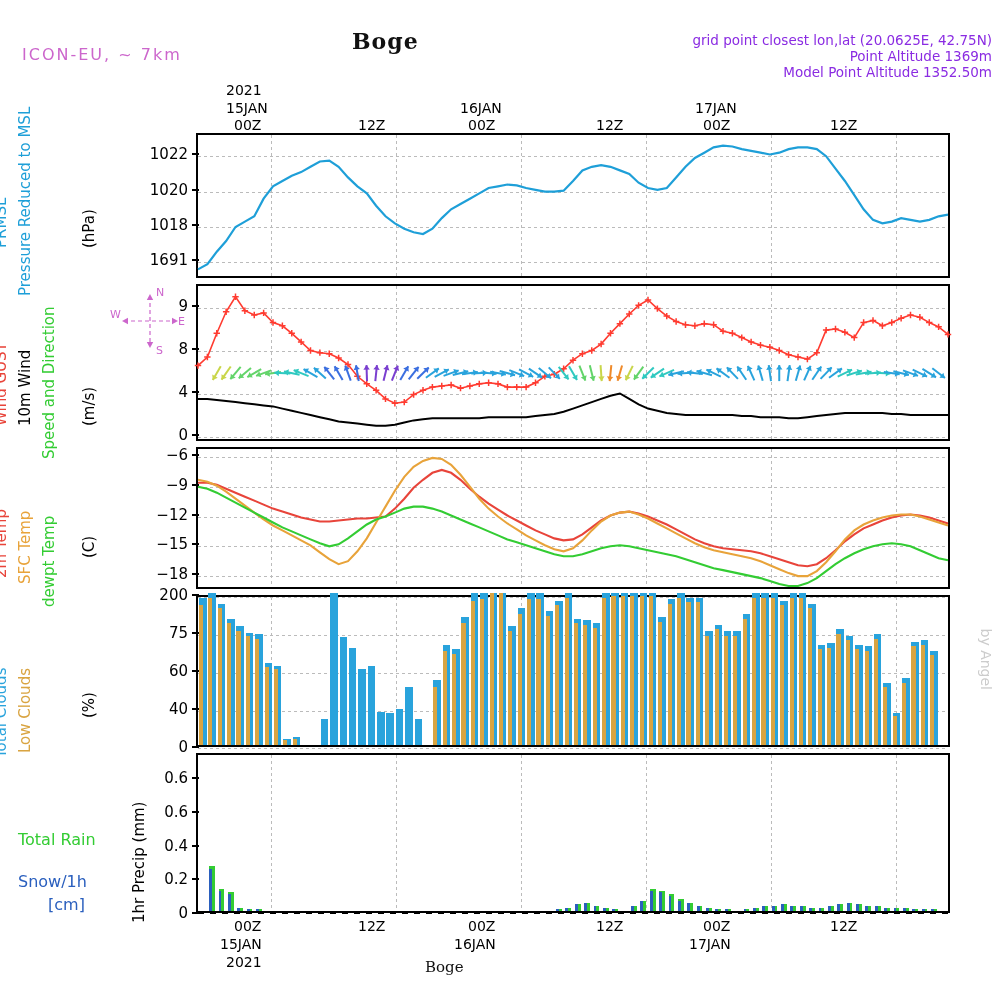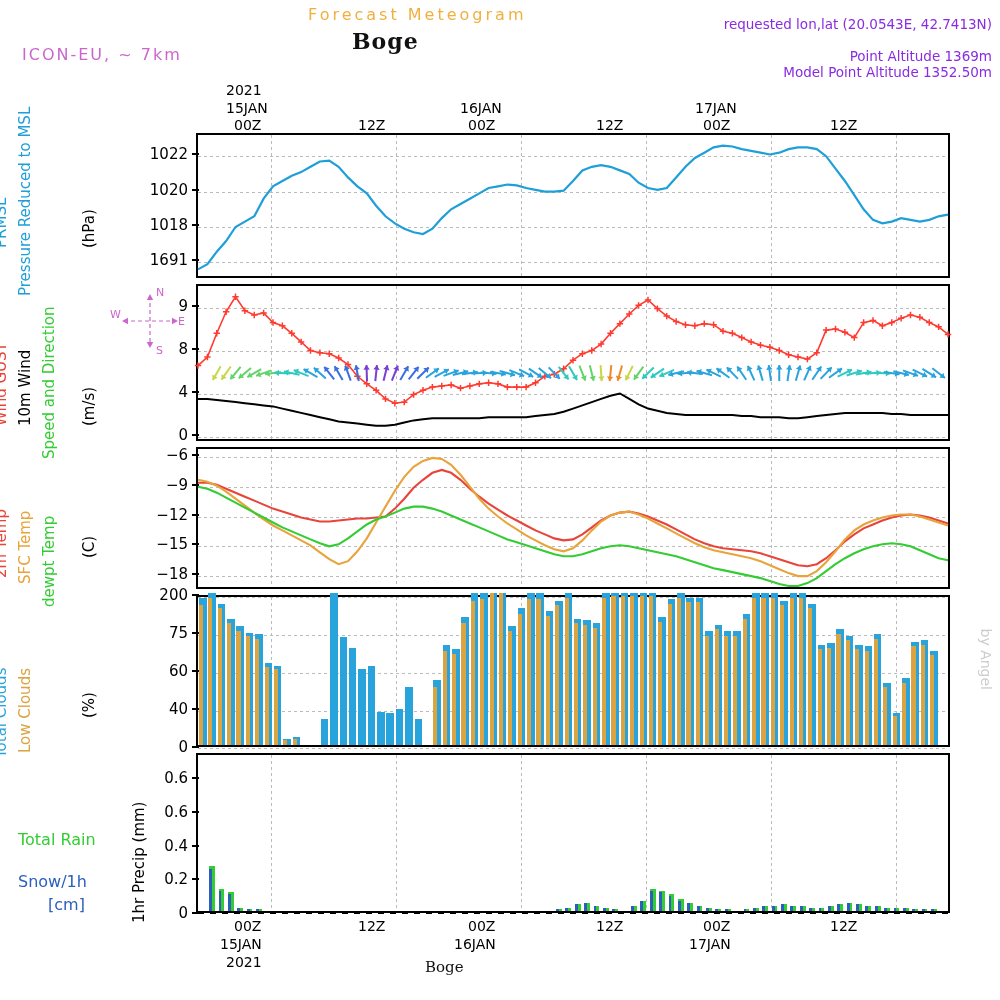--- a/index.html
+++ b/index.html
@@ -32,24 +32,23 @@
   
   svg.ov{position:absolute;left:0;top:0;overflow:visible;}
 
   #wm{position:absolute;right:6px;top:690px;font-size:14px;color:#cccccc;transform:rotate(90deg);transform-origin:right top;}
 </style>
 </head>
 <body>
 
 <div class="page">
 
-  <div class="abs" id="hdr-forecast">Forecast Meteogram</div>
   <div class="abs" id="hdr-title">Boge</div>
   <div class="abs" id="hdr-model">ICON-EU, ~ 7km</div>
-  <div class="abs hdr-right" id="hdr-req">requested lon,lat (20.0543E, 42.7413N)</div>
+  <div class="abs hdr-right" id="hdr-grid">grid point closest lon,lat (20.0625E, 42.75N)</div>
   <div class="abs hdr-right" id="hdr-alt">Point Altitude 1369m</div>
   <div class="abs hdr-right" id="hdr-malt">Model Point Altitude 1352.50m</div>
 
   <div id="wm">by Angel</div>
 
   <div id="top-axis">
       <div class="tlab" style="left: 226px; top: 82px;">2021</div>
       <div class="tlab" style="left: 226px; top: 100px;">15JAN</div>
       <div class="tlab" style="left: 234px; top: 117px;">00Z</div>
       <div class="tlab" style="left: 358px; top: 117px;">12Z</div>

